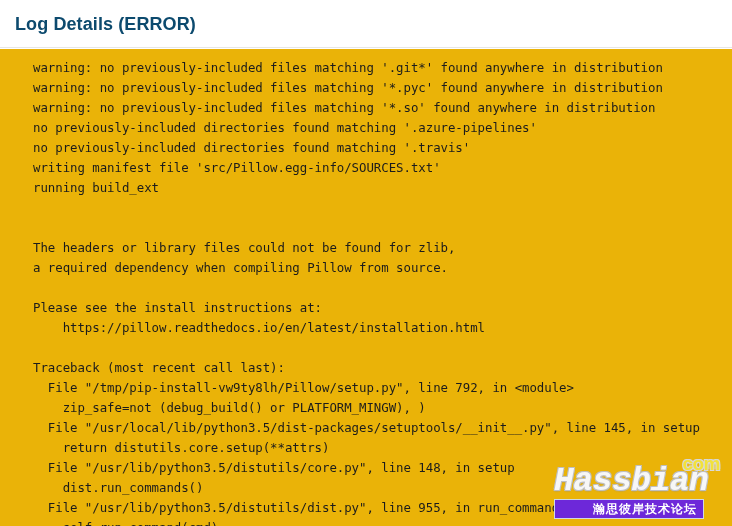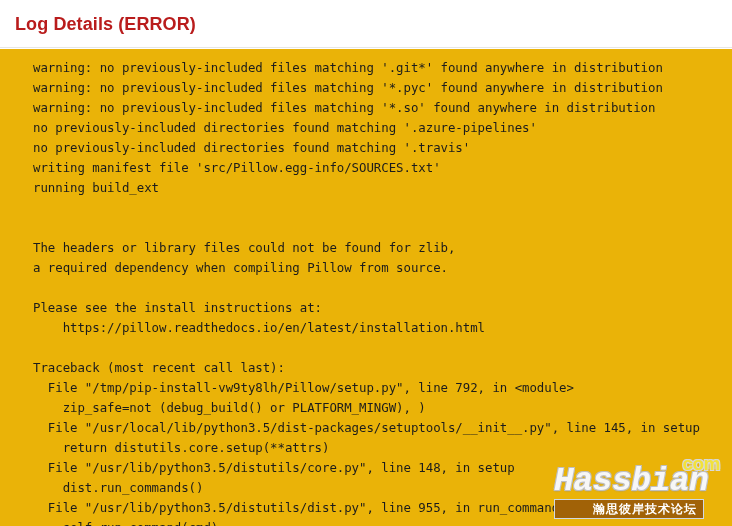--- a/index.html
+++ b/index.html
@@ -35,21 +35,21 @@
     background: #ffffff;
     border-bottom: 1px solid #e6e6e6;
     box-sizing: border-box;
     display: flex;
     align-items: center;
   }
   .dialog-title {
     margin-left: 15px;
     font-size: 18px;
     font-weight: 700;
-    color: #b91c1c;
+    color: #0c4a6e;
     letter-spacing: 0.1px;
     line-height: 1;
     white-space: nowrap;
   }
 
   
   .log-body {
     position: absolute;
     left: 0;
     top: 49px;
@@ -114,21 +114,21 @@
        1px  1px 0 #bfbfbf,
        0    2px 1px rgba(150,150,150,0.35);
     font-family: Liberation Mono, monospace;
   }
   .wm-sub {
     position: absolute;
     left: 0;
     top: 45px;
     width: 150px;
     height: 20px;
-    background: #a16207;
+    background: #6d28d9;
     border: 1px solid #cfd8e3;
     box-sizing: border-box;
     display: flex;
     align-items: center;
     justify-content: center;
     font-family: "DejaVu Sans", sans-serif;
     font-size: 12px;
     font-weight: 700;
     color: #ffffff;
     letter-spacing: 1px;

